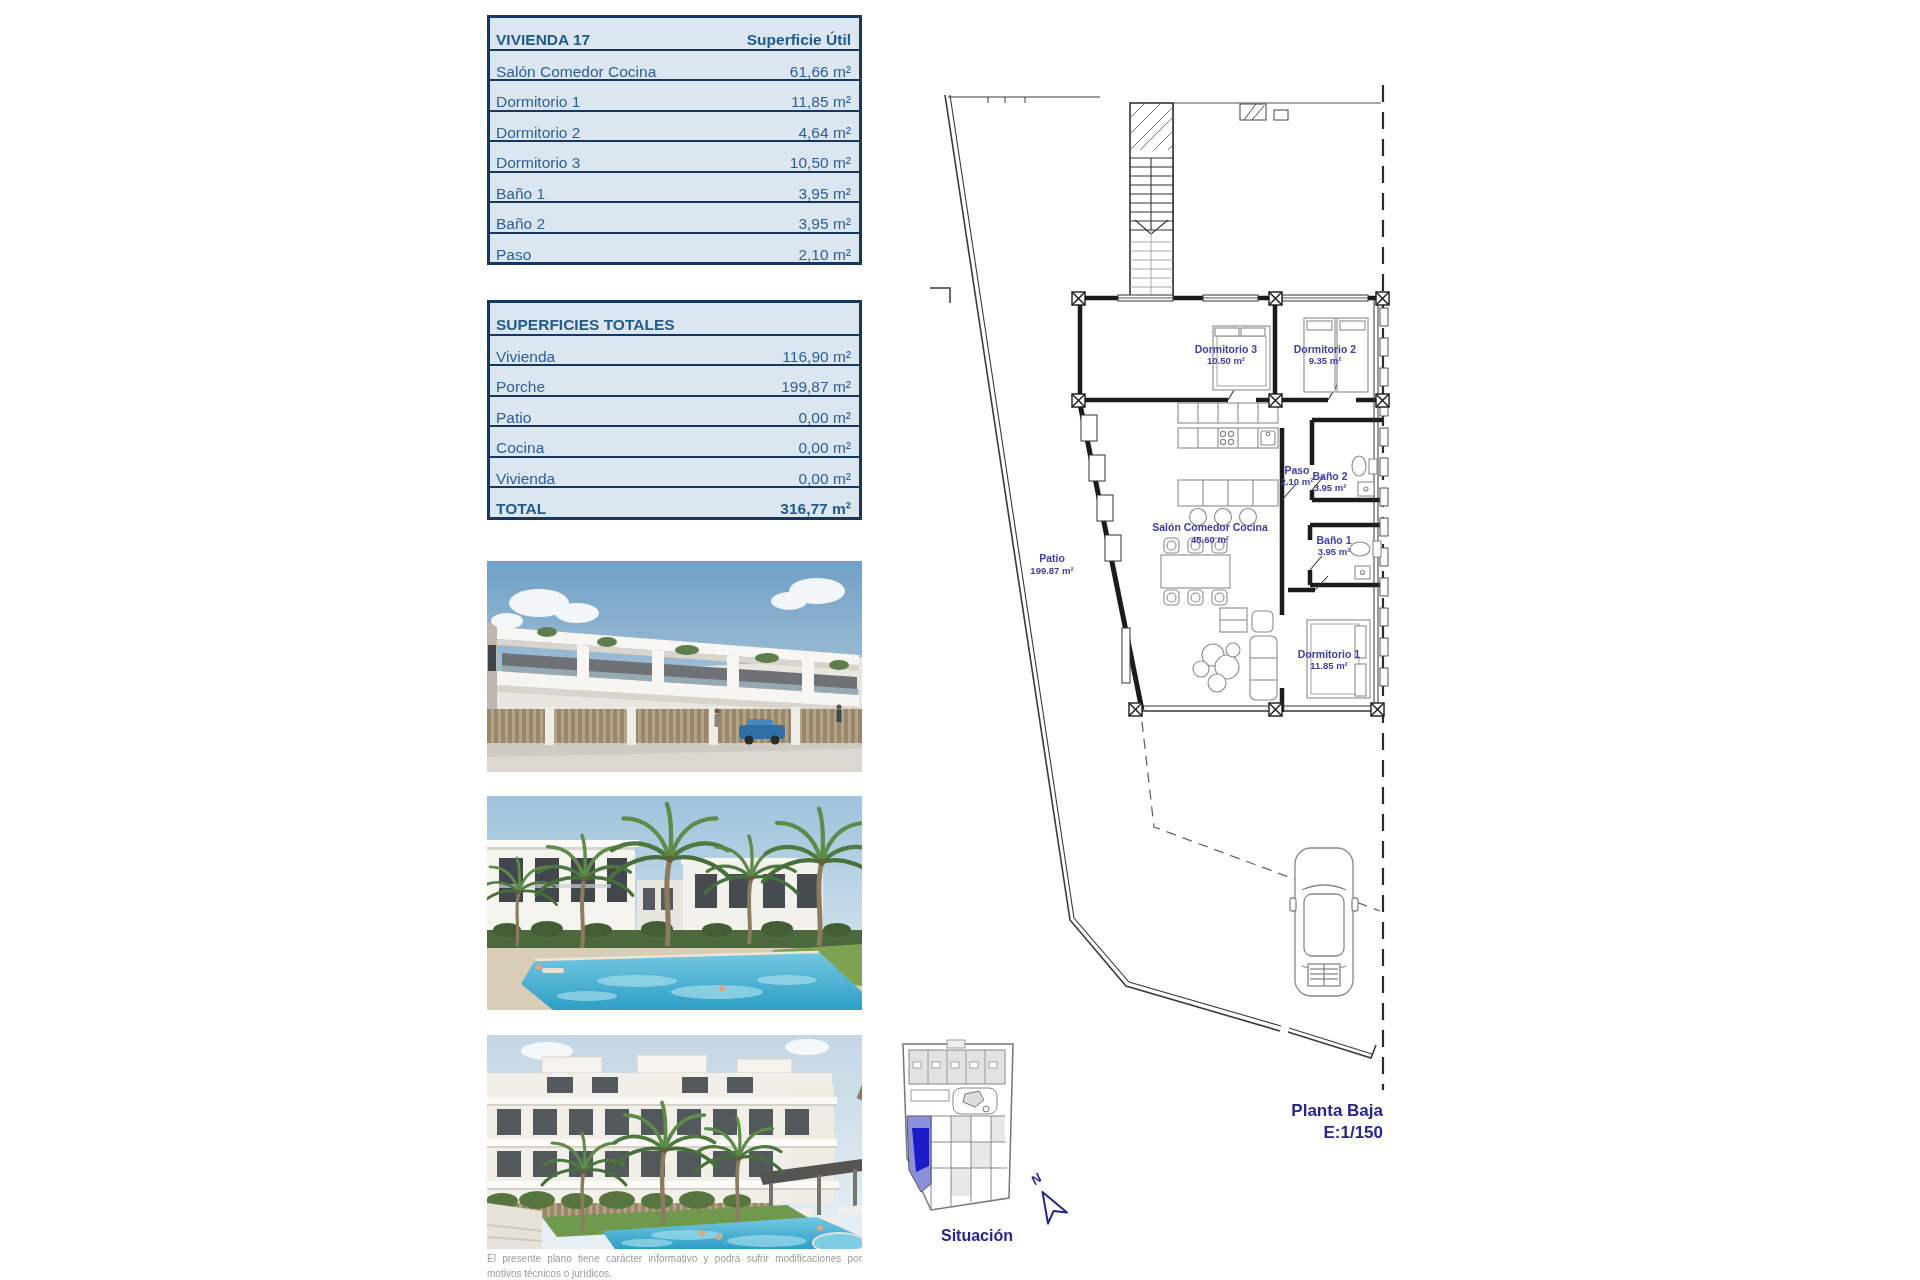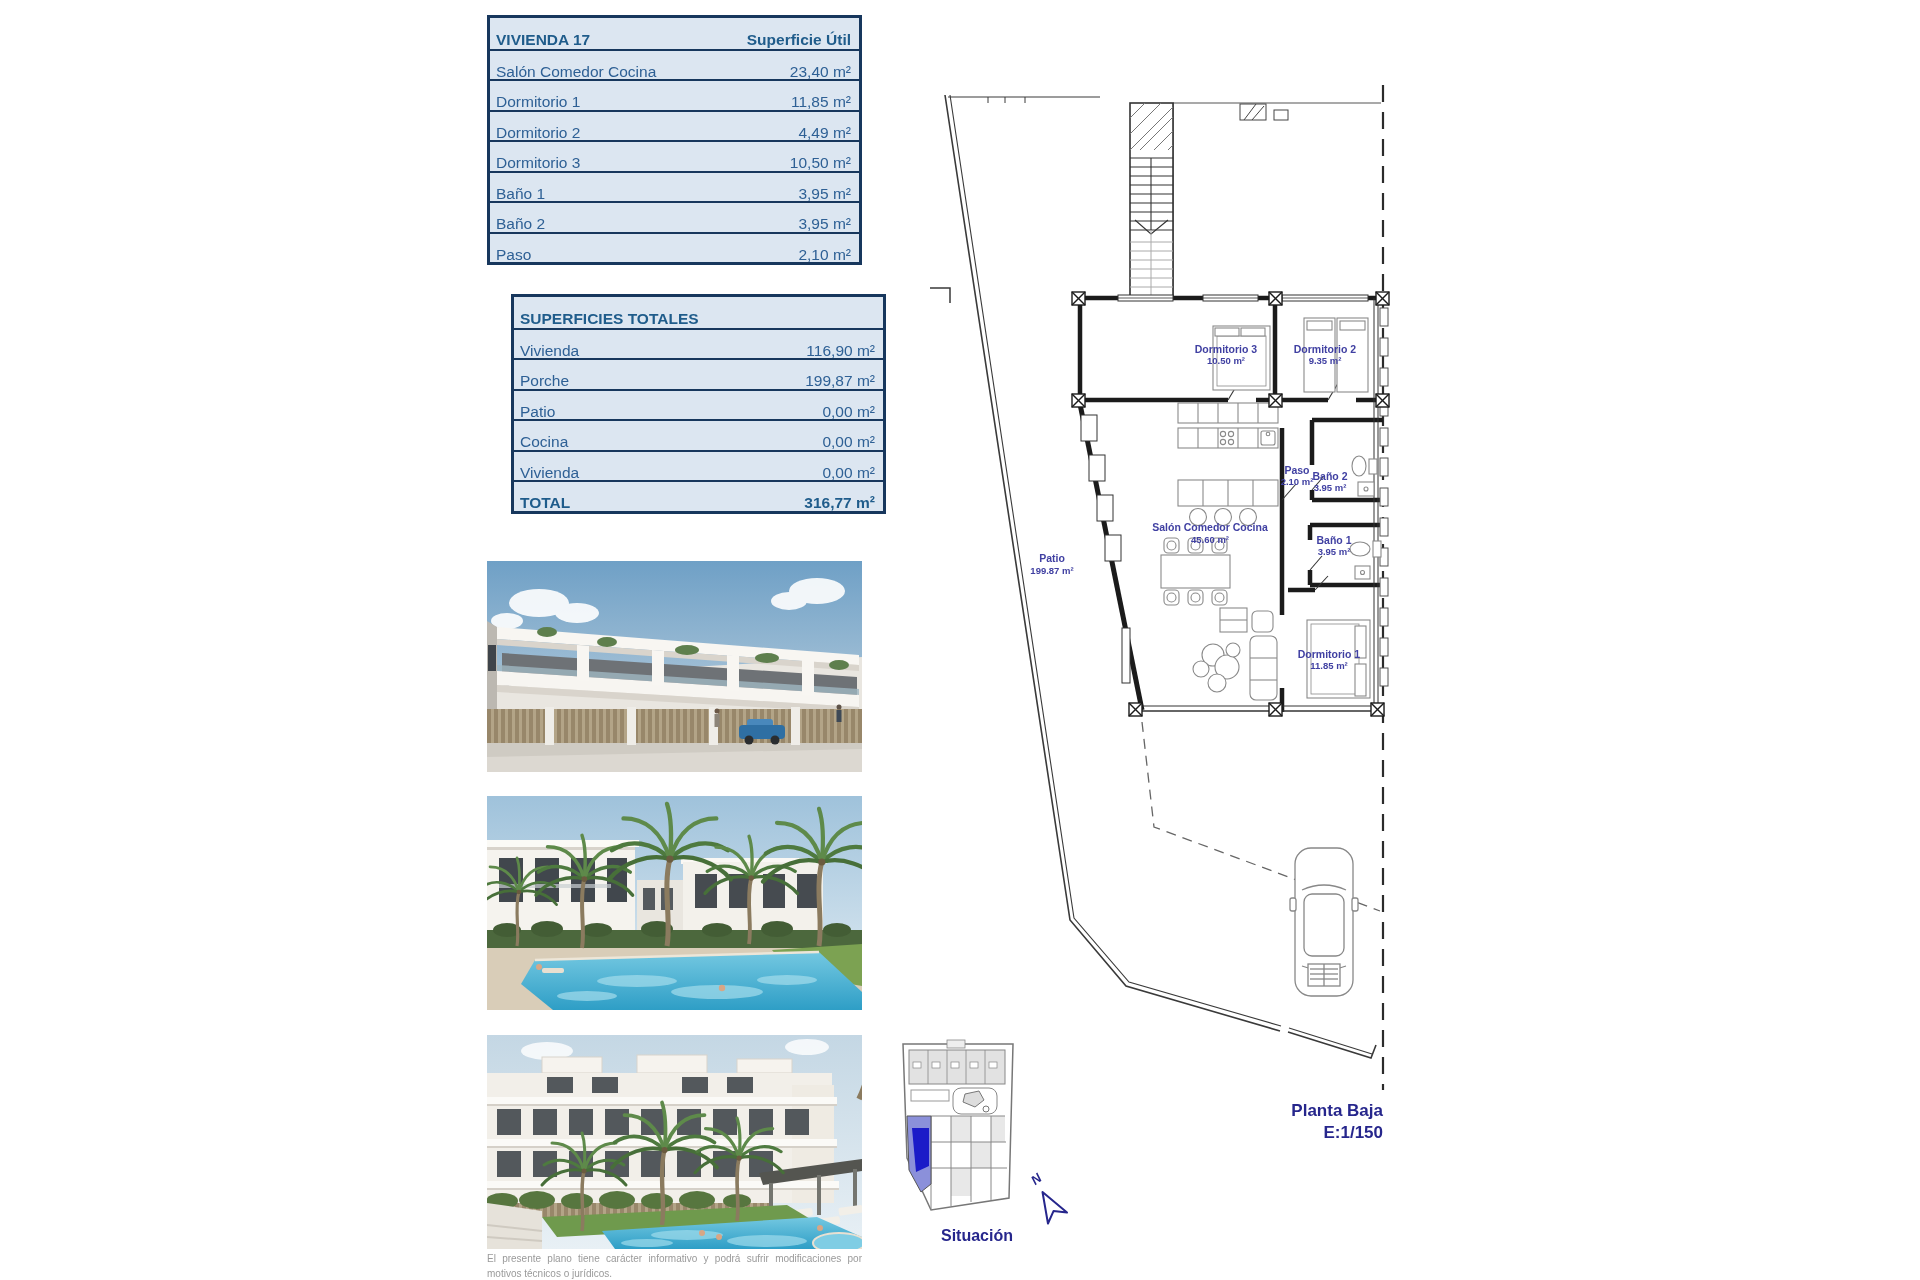--- a/index.html
+++ b/index.html
@@ -29,49 +29,49 @@
 
 <div id="page">
 
   <div class="tbl" style="top:15px;">
     <div class="trow thead">
       <span class="tlabel">VIVIENDA 17</span>
       <span class="tvalue">Superficie Útil</span>
     </div>
     <div class="trow">
         <span class="tlabel">Salón Comedor Cocina</span>
-        <span class="tvalue">23,40 m²</span>
+        <span class="tvalue">61,66 m²</span>
       </div>
     <div class="trow">
         <span class="tlabel">Dormitorio 1</span>
         <span class="tvalue">11,85 m²</span>
       </div>
     <div class="trow">
         <span class="tlabel">Dormitorio 2</span>
-        <span class="tvalue">4,49 m²</span>
+        <span class="tvalue">4,64 m²</span>
       </div>
     <div class="trow">
         <span class="tlabel">Dormitorio 3</span>
         <span class="tvalue">10,50 m²</span>
       </div>
     <div class="trow">
         <span class="tlabel">Baño 1</span>
         <span class="tvalue">3,95 m²</span>
       </div>
     <div class="trow">
         <span class="tlabel">Baño 2</span>
         <span class="tvalue">3,95 m²</span>
       </div>
     <div class="trow">
         <span class="tlabel">Paso</span>
         <span class="tvalue">2,10 m²</span>
       </div>
   </div>
 
-  <div class="tbl" style="top:294px;margin-left:24px;">
+  <div class="tbl" style="top:300px;">
     <div class="trow thead">
       <span class="tlabel">SUPERFICIES TOTALES</span>
     </div>
     <div class="trow">
         <span class="tlabel">Vivienda</span>
         <span class="tvalue">116,90 m²</span>
       </div>
     <div class="trow">
         <span class="tlabel">Porche</span>
         <span class="tvalue">199,87 m²</span>

